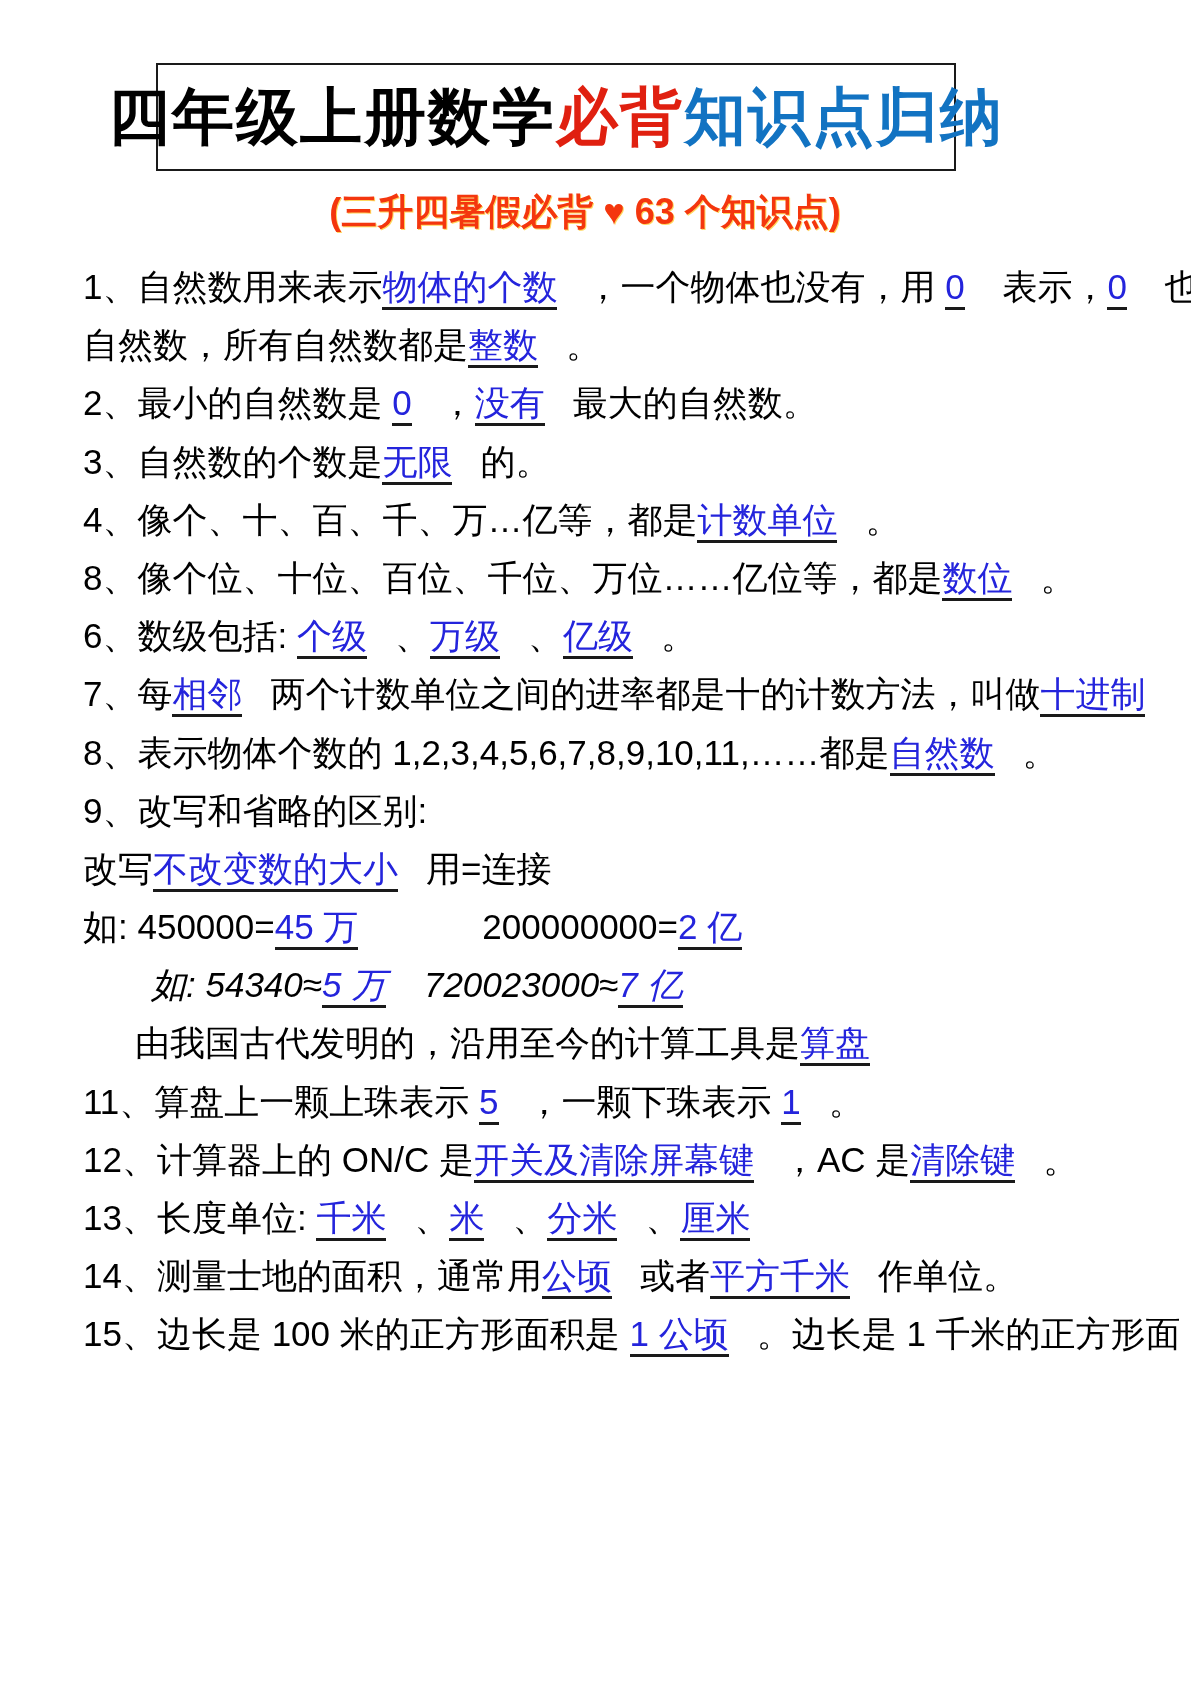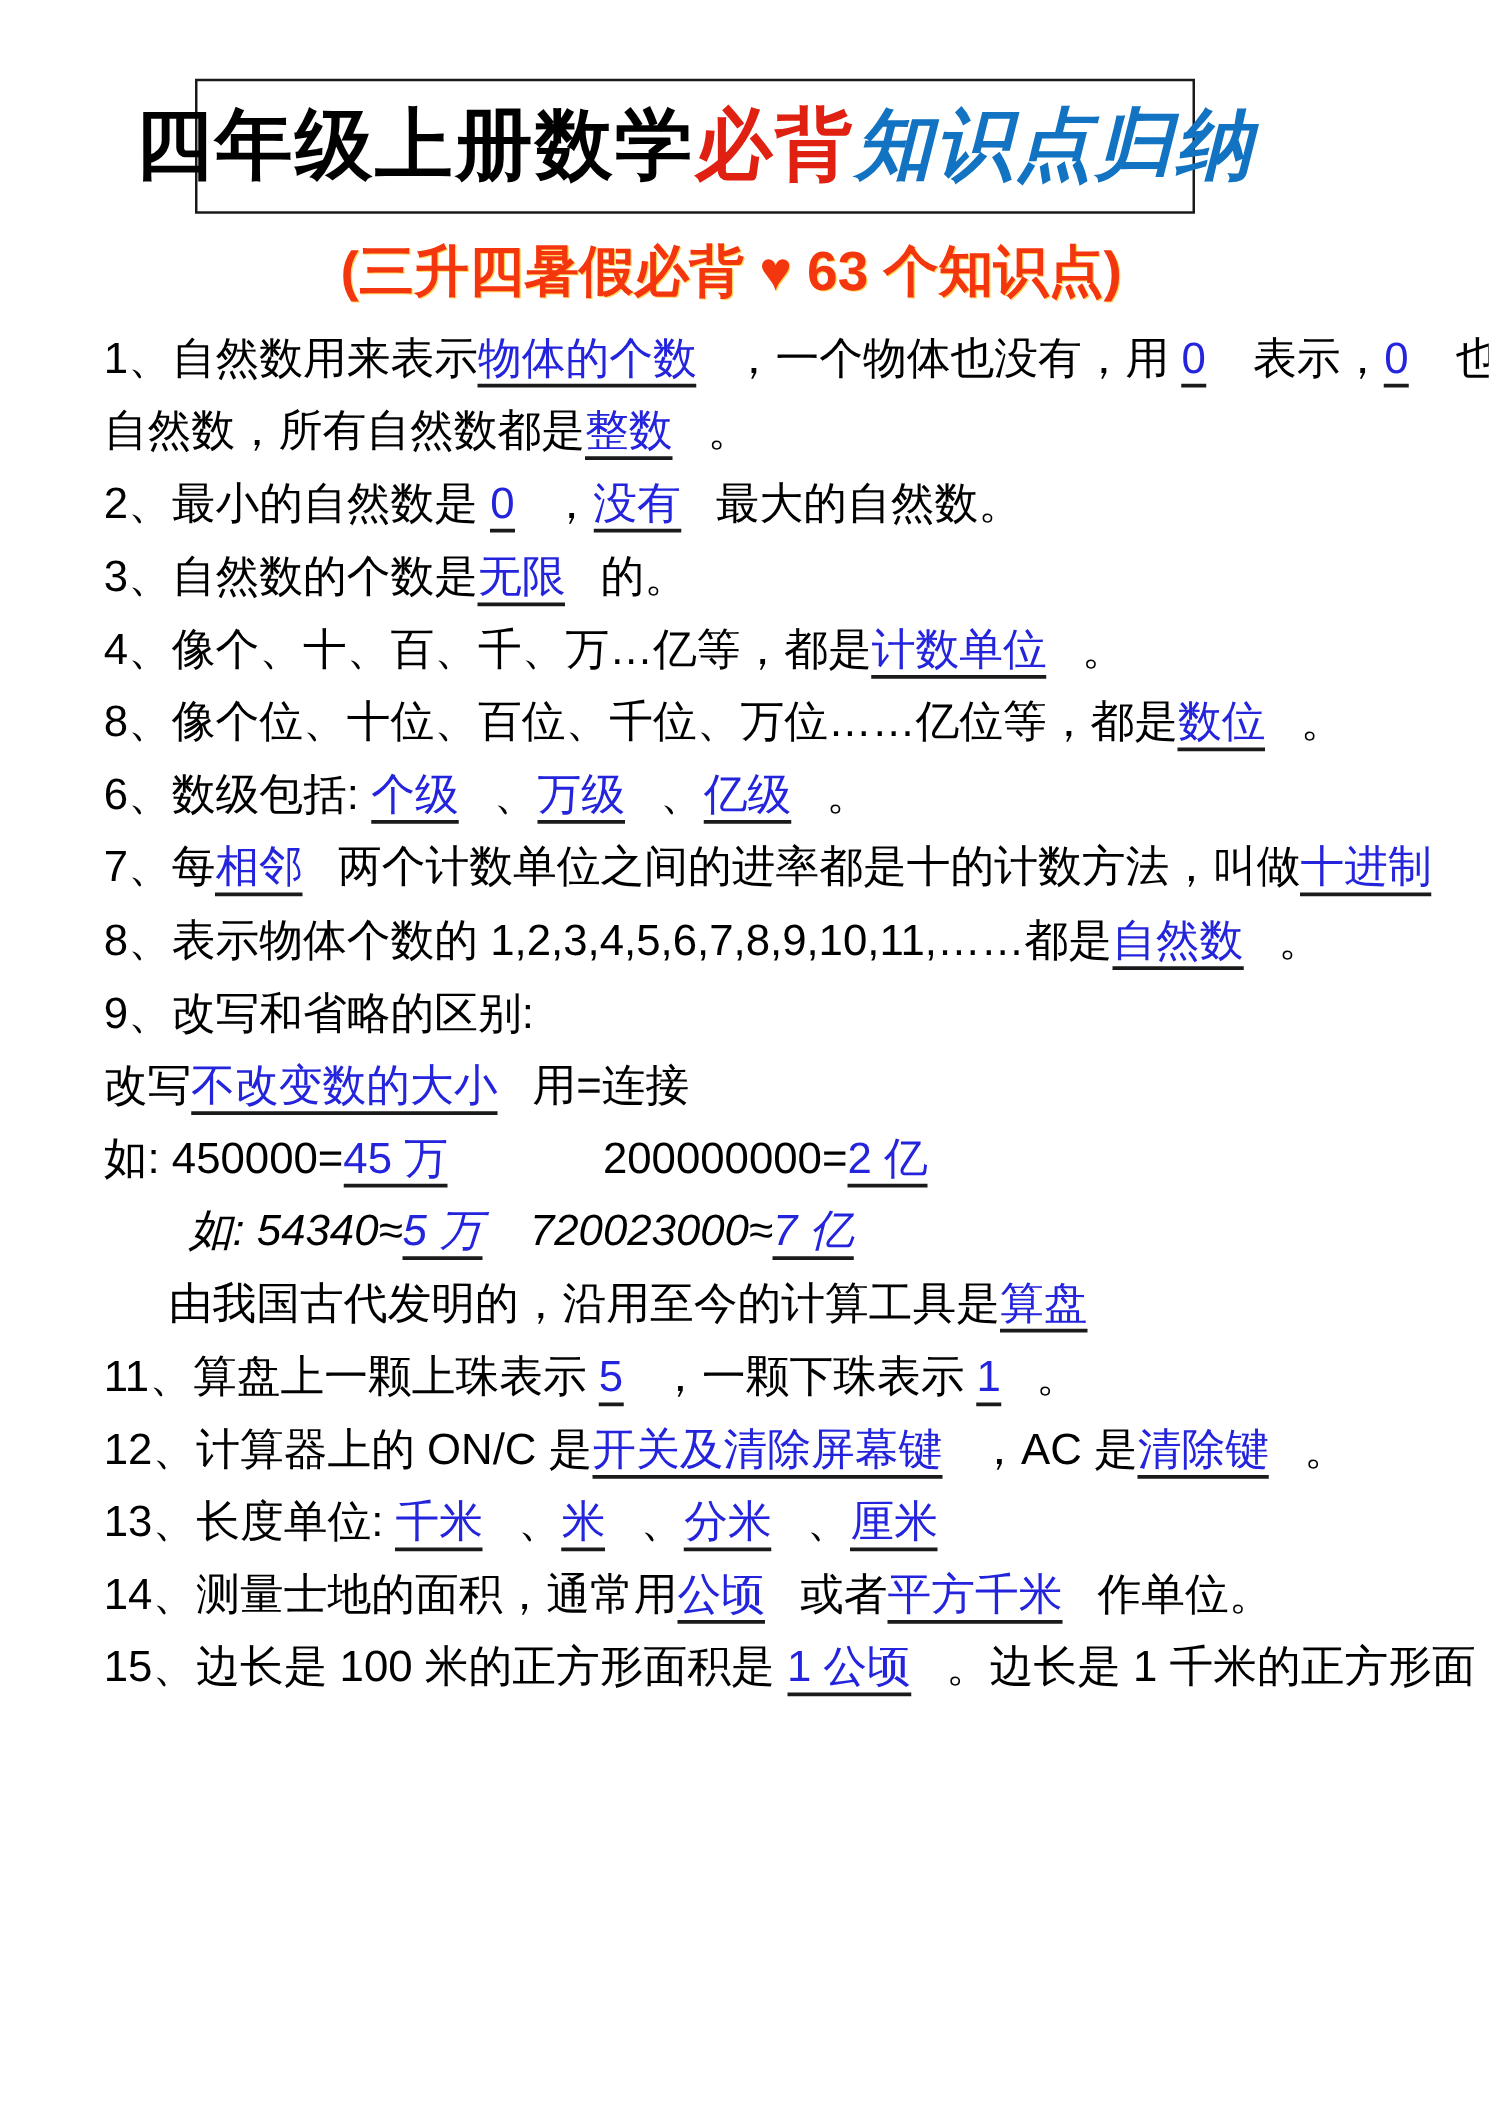--- a/index.html
+++ b/index.html
@@ -25,29 +25,29 @@
   }
   .title-box .t {
     font-size:62px;
     font-weight:bold;
     letter-spacing:2px;
     white-space:pre;
     line-height:1;
   }
   .t-black { color:#000000; }
   .t-red   { color:var(--title-red); }
-  .t-blue  { color:var(--title-blue);font-style:italic; }
+  .t-blue  { color:var(--title-blue); }
 
   
   .subtitle {
     position:absolute;
     left:55px; top:188px;
     width:1060px;
     text-align:center;
-    font-size:44px;
+    font-size:36px;
     font-weight:bold;
     color:var(--subtitle-red);
     text-shadow:1px 1px 0 #ffd75e;
     white-space:pre;
   }
 
   
   .content {
     position:absolute;
     left:55px; top:258px;

